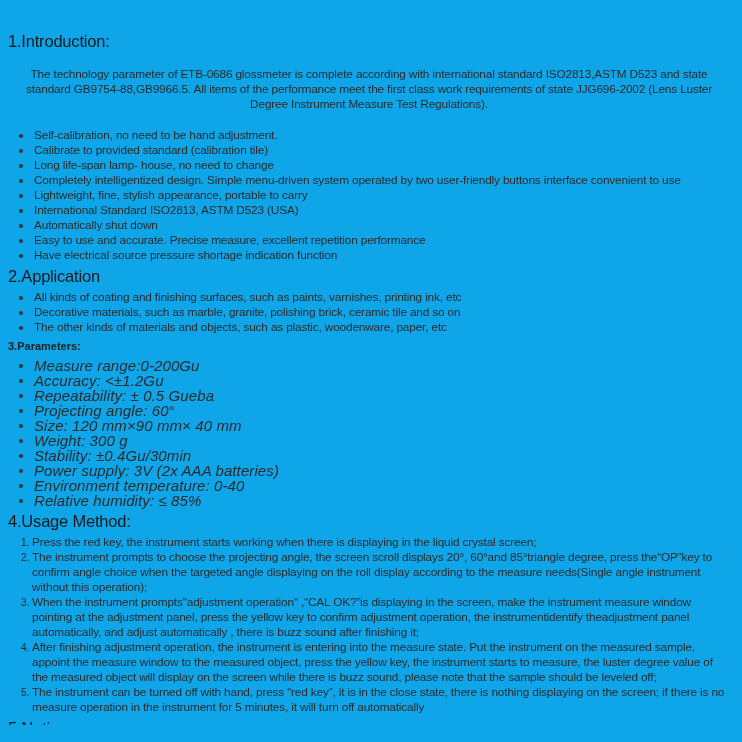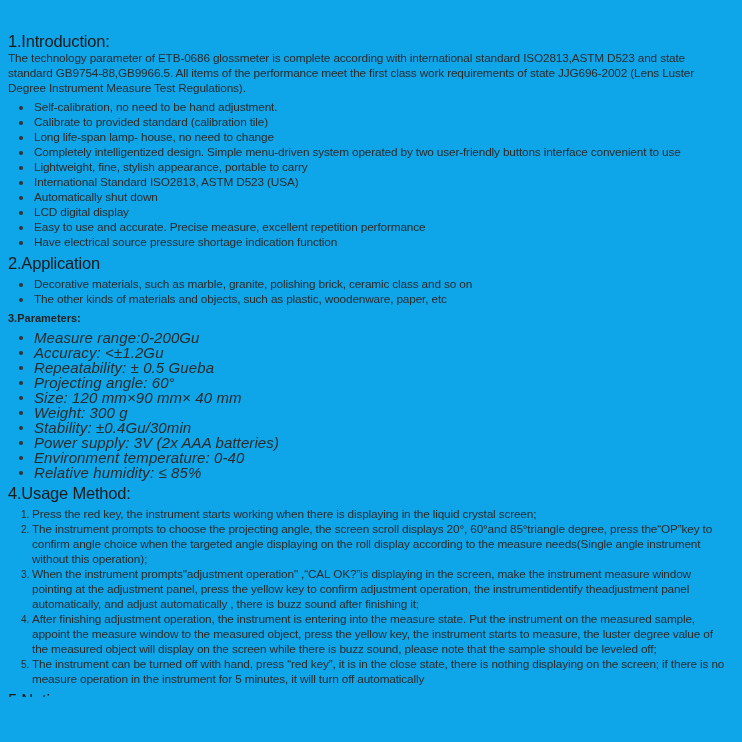--- a/index.html
+++ b/index.html
@@ -14,21 +14,21 @@
   }
   .content { position: absolute; left: 8px; top: 32px; width: 722px; }
   h2 {
     margin: 0; font-weight: normal; font-size: 16.5px; line-height: 19px;
     color: #1a1a1a; letter-spacing: -0.2px;
   }
   h3 {
     margin: 0; font-weight: bold; font-size: 11px; line-height: 15px; color: #222;
   }
   p.intro {
-    margin: 0; font-size: 11.8px; line-height: 15px; letter-spacing: -0.15px;
+    margin: 16px; font-size: 11.8px; line-height: 15px; letter-spacing: -0.15px; text-align: center;
   }
   ul, ol { margin: 4px; padding: 0; }
   ul li {
     list-style: none; position: relative; padding-left: 22px;
     font-size: 11.8px; line-height: 15px; letter-spacing: -0.15px;
   }
   ul li::before {
     content: ""; position: absolute; left: 7px; top: 6px; width: 4px; height: 4px;
     border-radius: 50%; background: #333;
   }
@@ -53,30 +53,30 @@
       <h2>1.Introduction:</h2>
       <p class="intro">The technology parameter of ETB-0686 glossmeter is complete according with international standard ISO2813,ASTM D523 and state standard GB9754-88,GB9966.5. All items of the performance meet the first class  work requirements of state JJG696-2002 (Lens Luster Degree Instrument Measure Test Regulations).</p>
       <ul>
         <li>Self-calibration, no need to be hand adjustment.</li>
         <li>Calibrate to provided standard (calibration tile)</li>
         <li>Long life-span lamp- house, no need to change</li>
         <li>Completely intelligentized design. Simple menu-driven system operated by two user-friendly buttons interface convenient to use</li>
         <li>Lightweight, fine, stylish appearance, portable to carry</li>
         <li>International Standard ISO2813, ASTM D523 (USA)</li>
         <li>Automatically shut down</li>
-        <li>LCD digital display</li>
         <li>Easy to use and accurate. Precise measure, excellent repetition performance</li>
         <li>Have electrical source pressure shortage indication function</li>
       </ul>
     </section>
 
     <section>
       <h2>2.Application</h2>
       <ul>
-        <li>Decorative materials, such as marble, granite, polishing brick, ceramic class and so on</li>
+        <li>All kinds of coating and finishing surfaces, such as paints, varnishes, printing ink, etc</li>
+        <li>Decorative materials, such as marble, granite, polishing brick, ceramic tile and so on</li>
         <li>The other kinds of materials and objects, such as plastic, woodenware, paper, etc</li>
       </ul>
     </section>
 
     <section>
       <h3>3.Parameters:</h3>
       <ul class="params">
         <li>Measure range:0-200Gu</li>
         <li>Accuracy: &lt;±1.2Gu</li>
         <li>Repeatability: ± 0.5 Gueba</li>

